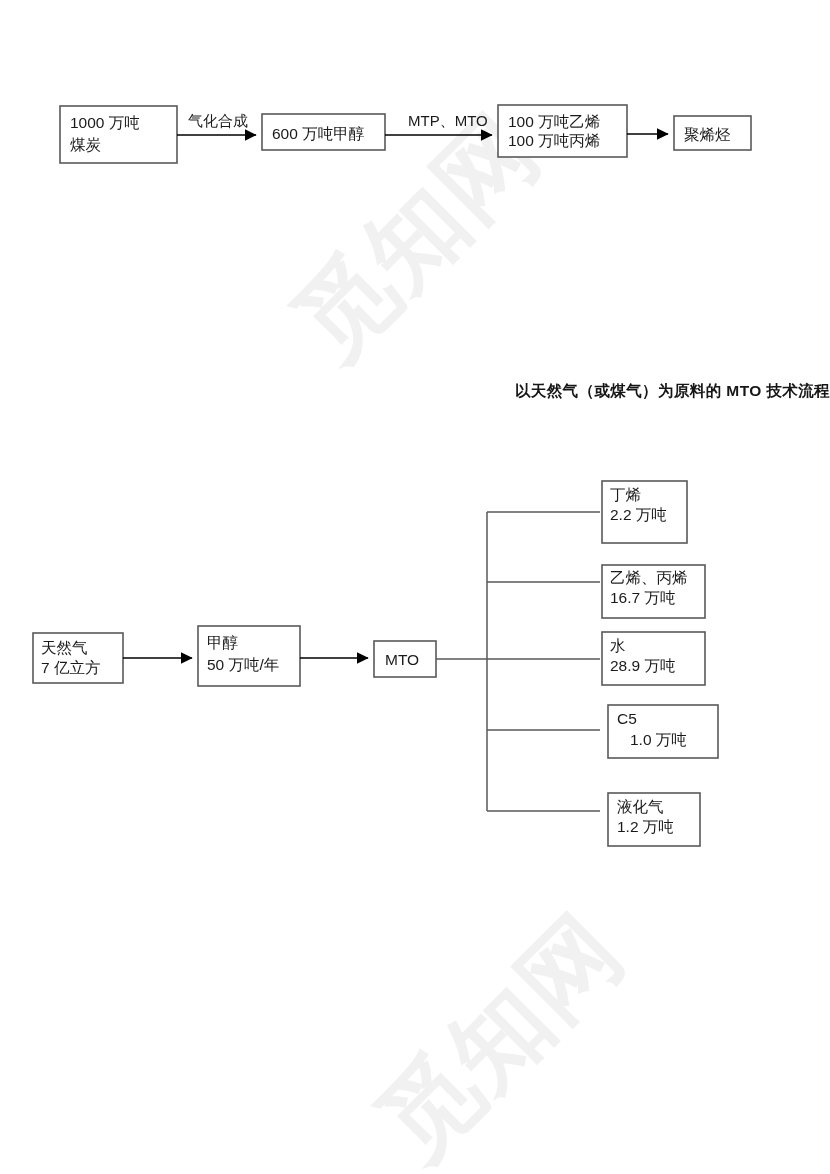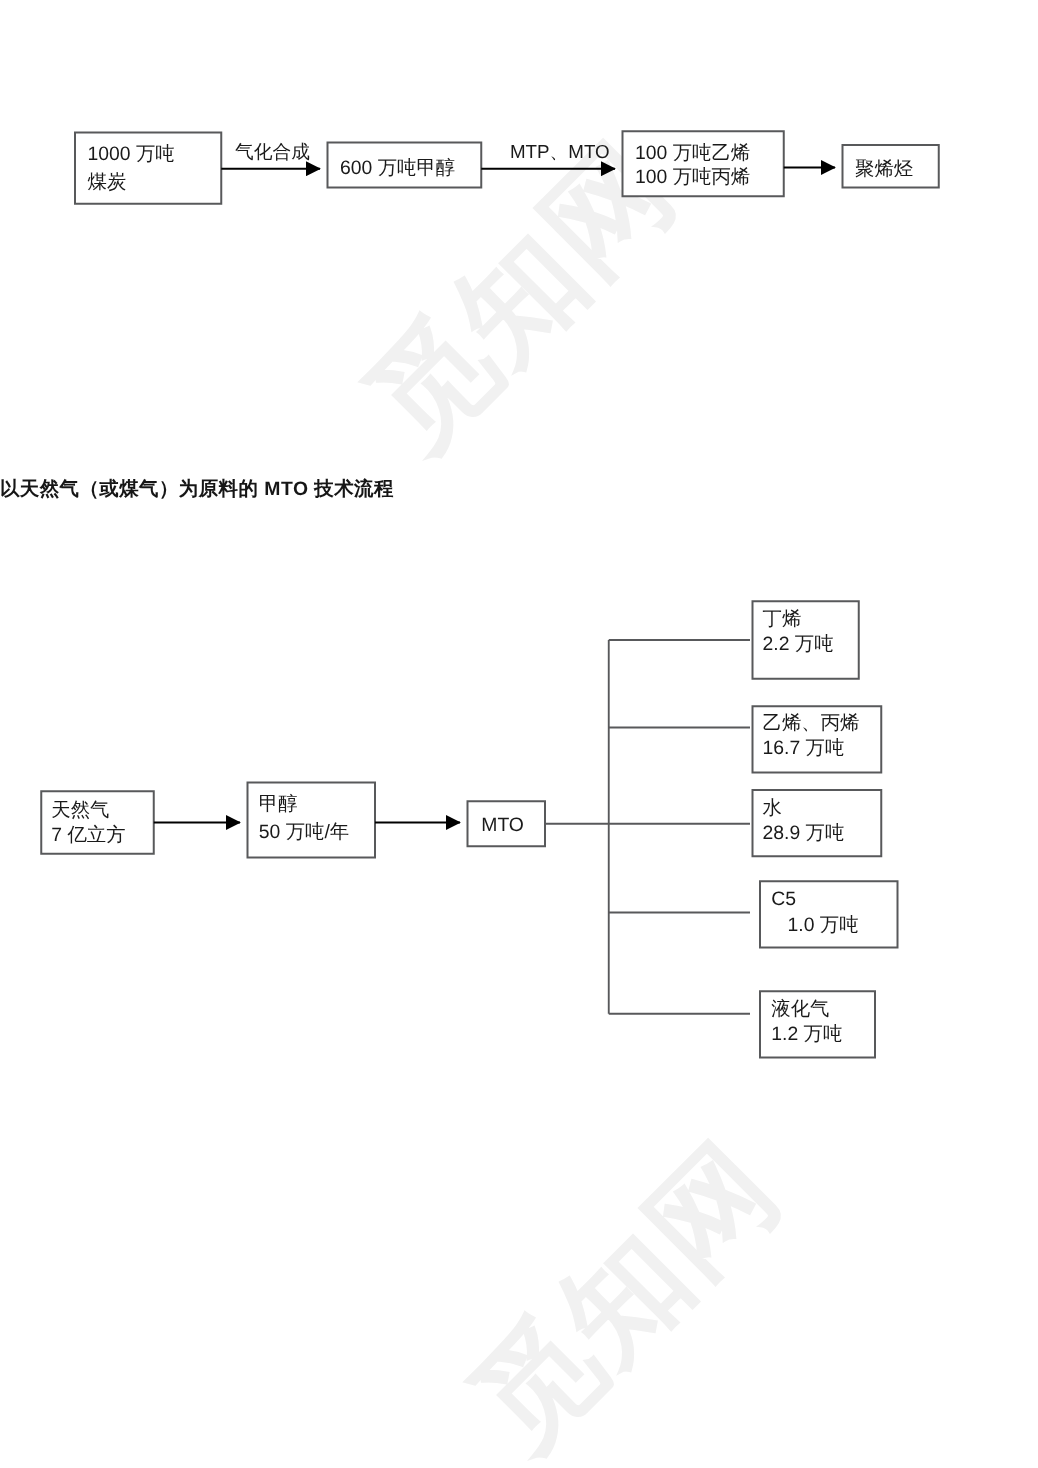--- a/index.html
+++ b/index.html
@@ -76,21 +76,21 @@
   }
   .t-edge {
     font-size: 15px;
   }
   
   .section-title {
     position: absolute;
     left: 0;
     top: 381px;
     width: 830px;
-    text-align: left;
+    text-align: right;
     font-size: 15.5px;
     font-weight: 700;
     color: #161616;
     letter-spacing: 0.4px;
     font-family: "Liberation Sans", "DejaVu Sans", sans-serif;
   }
 </style>
 </head>
 <body>
 

